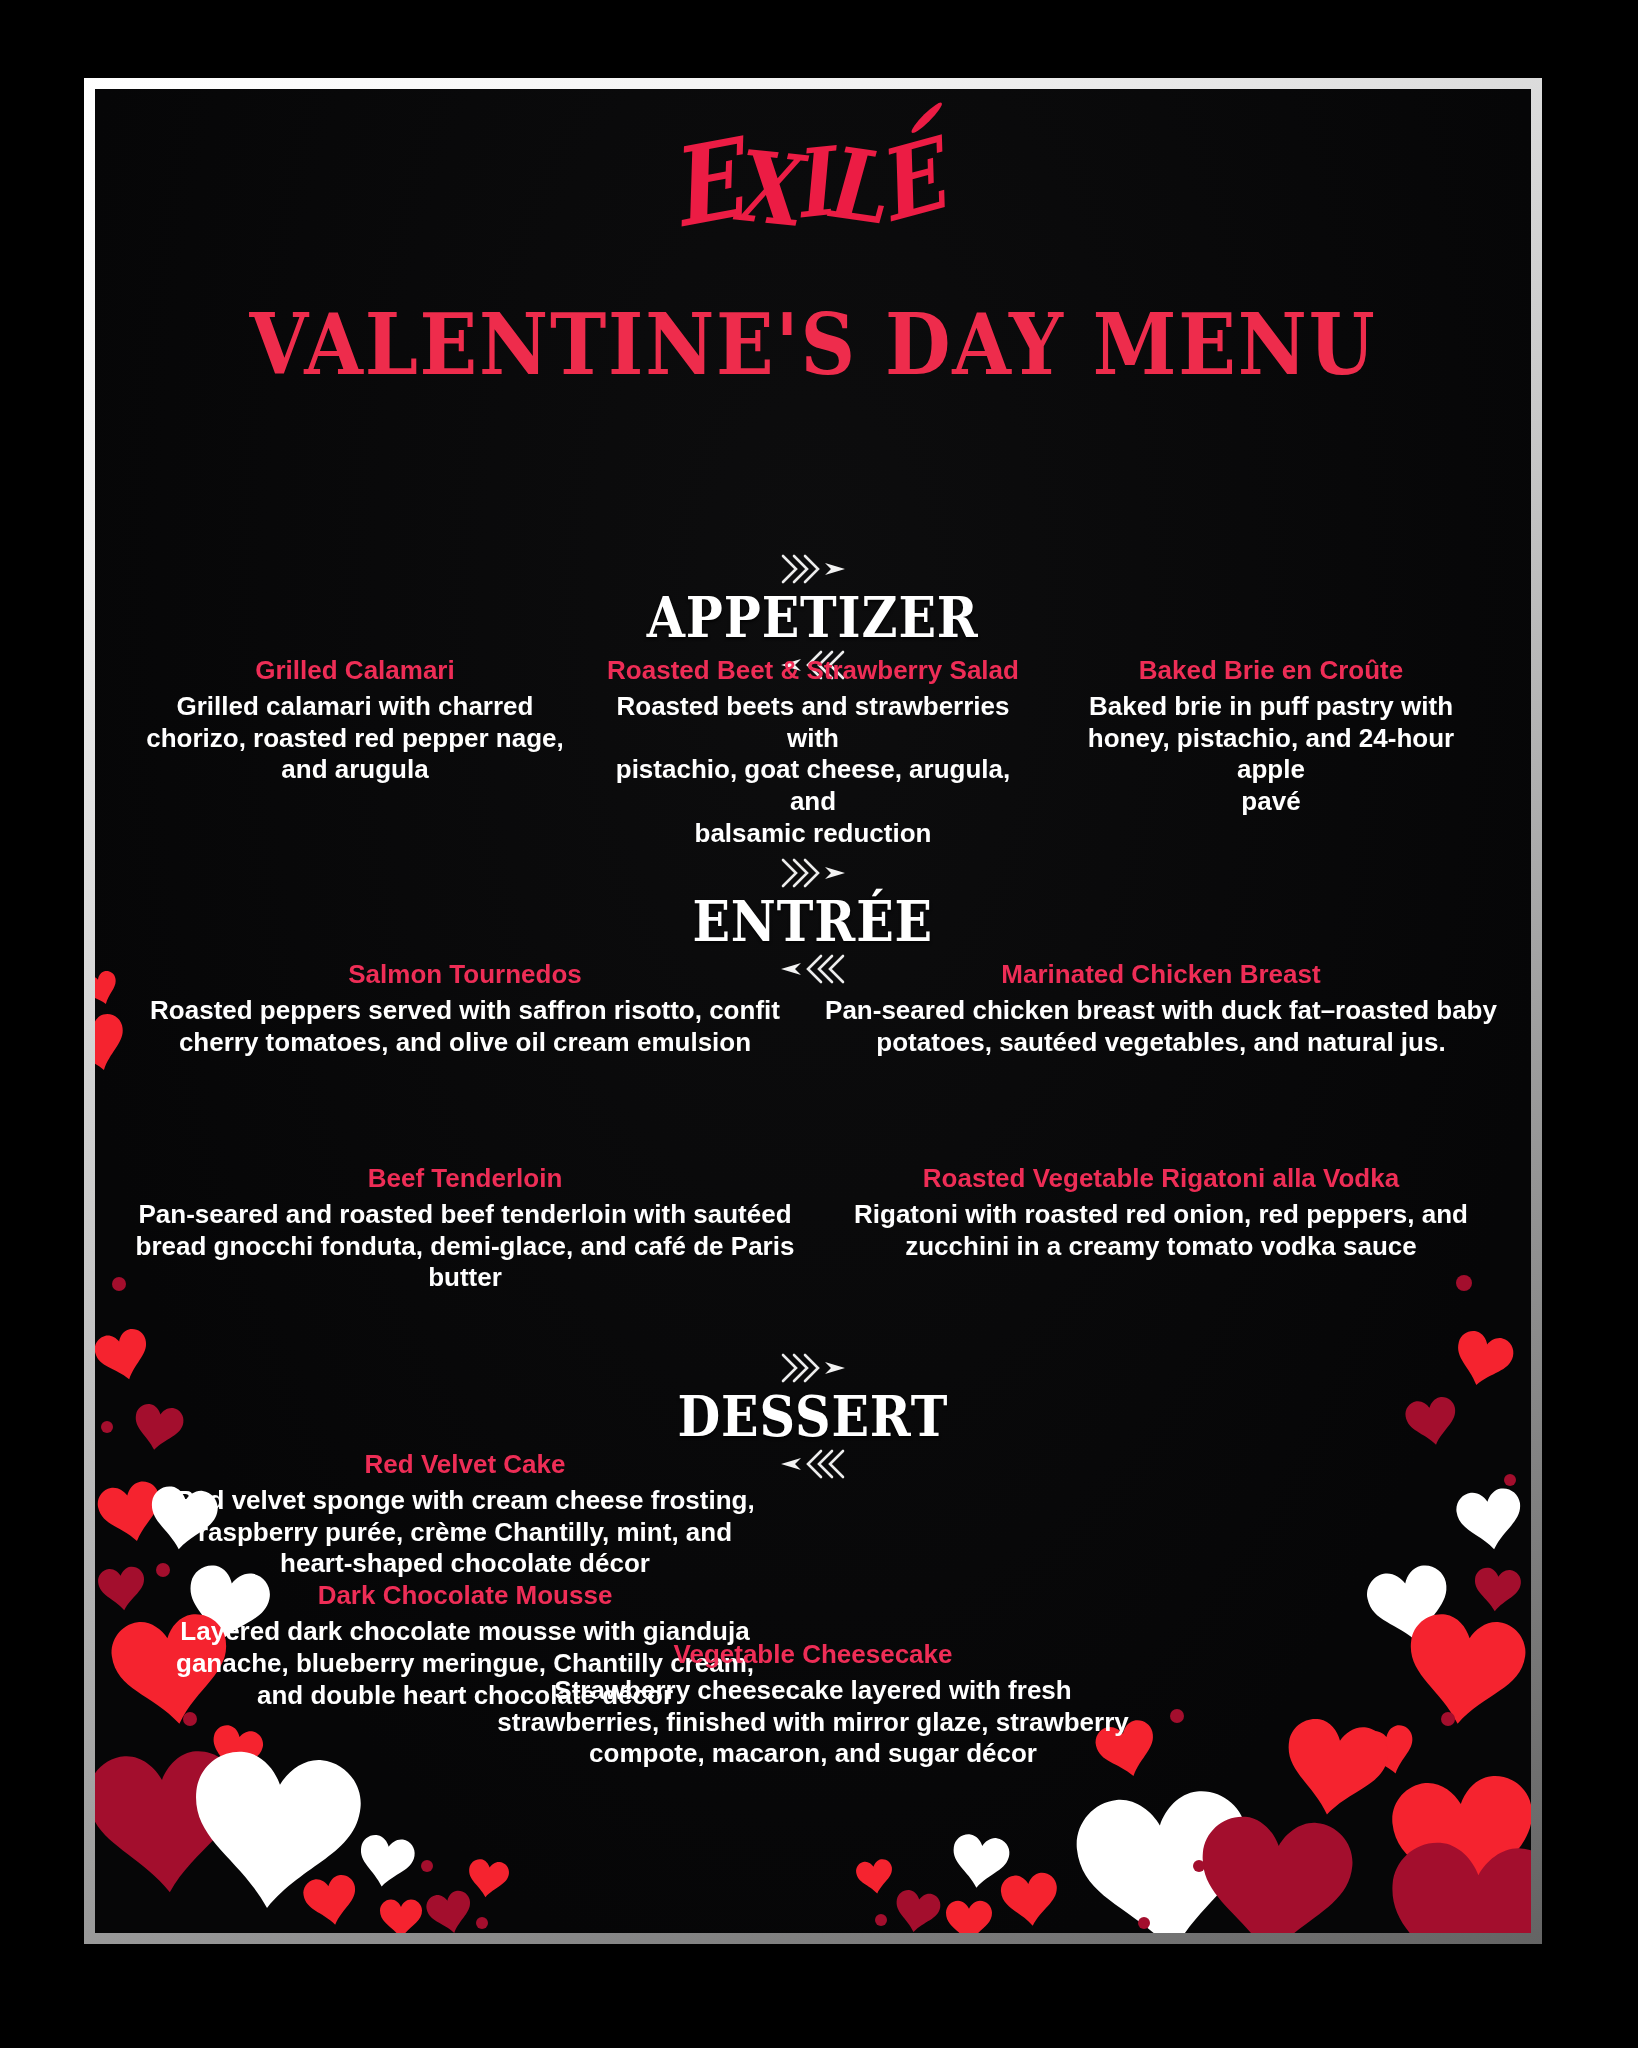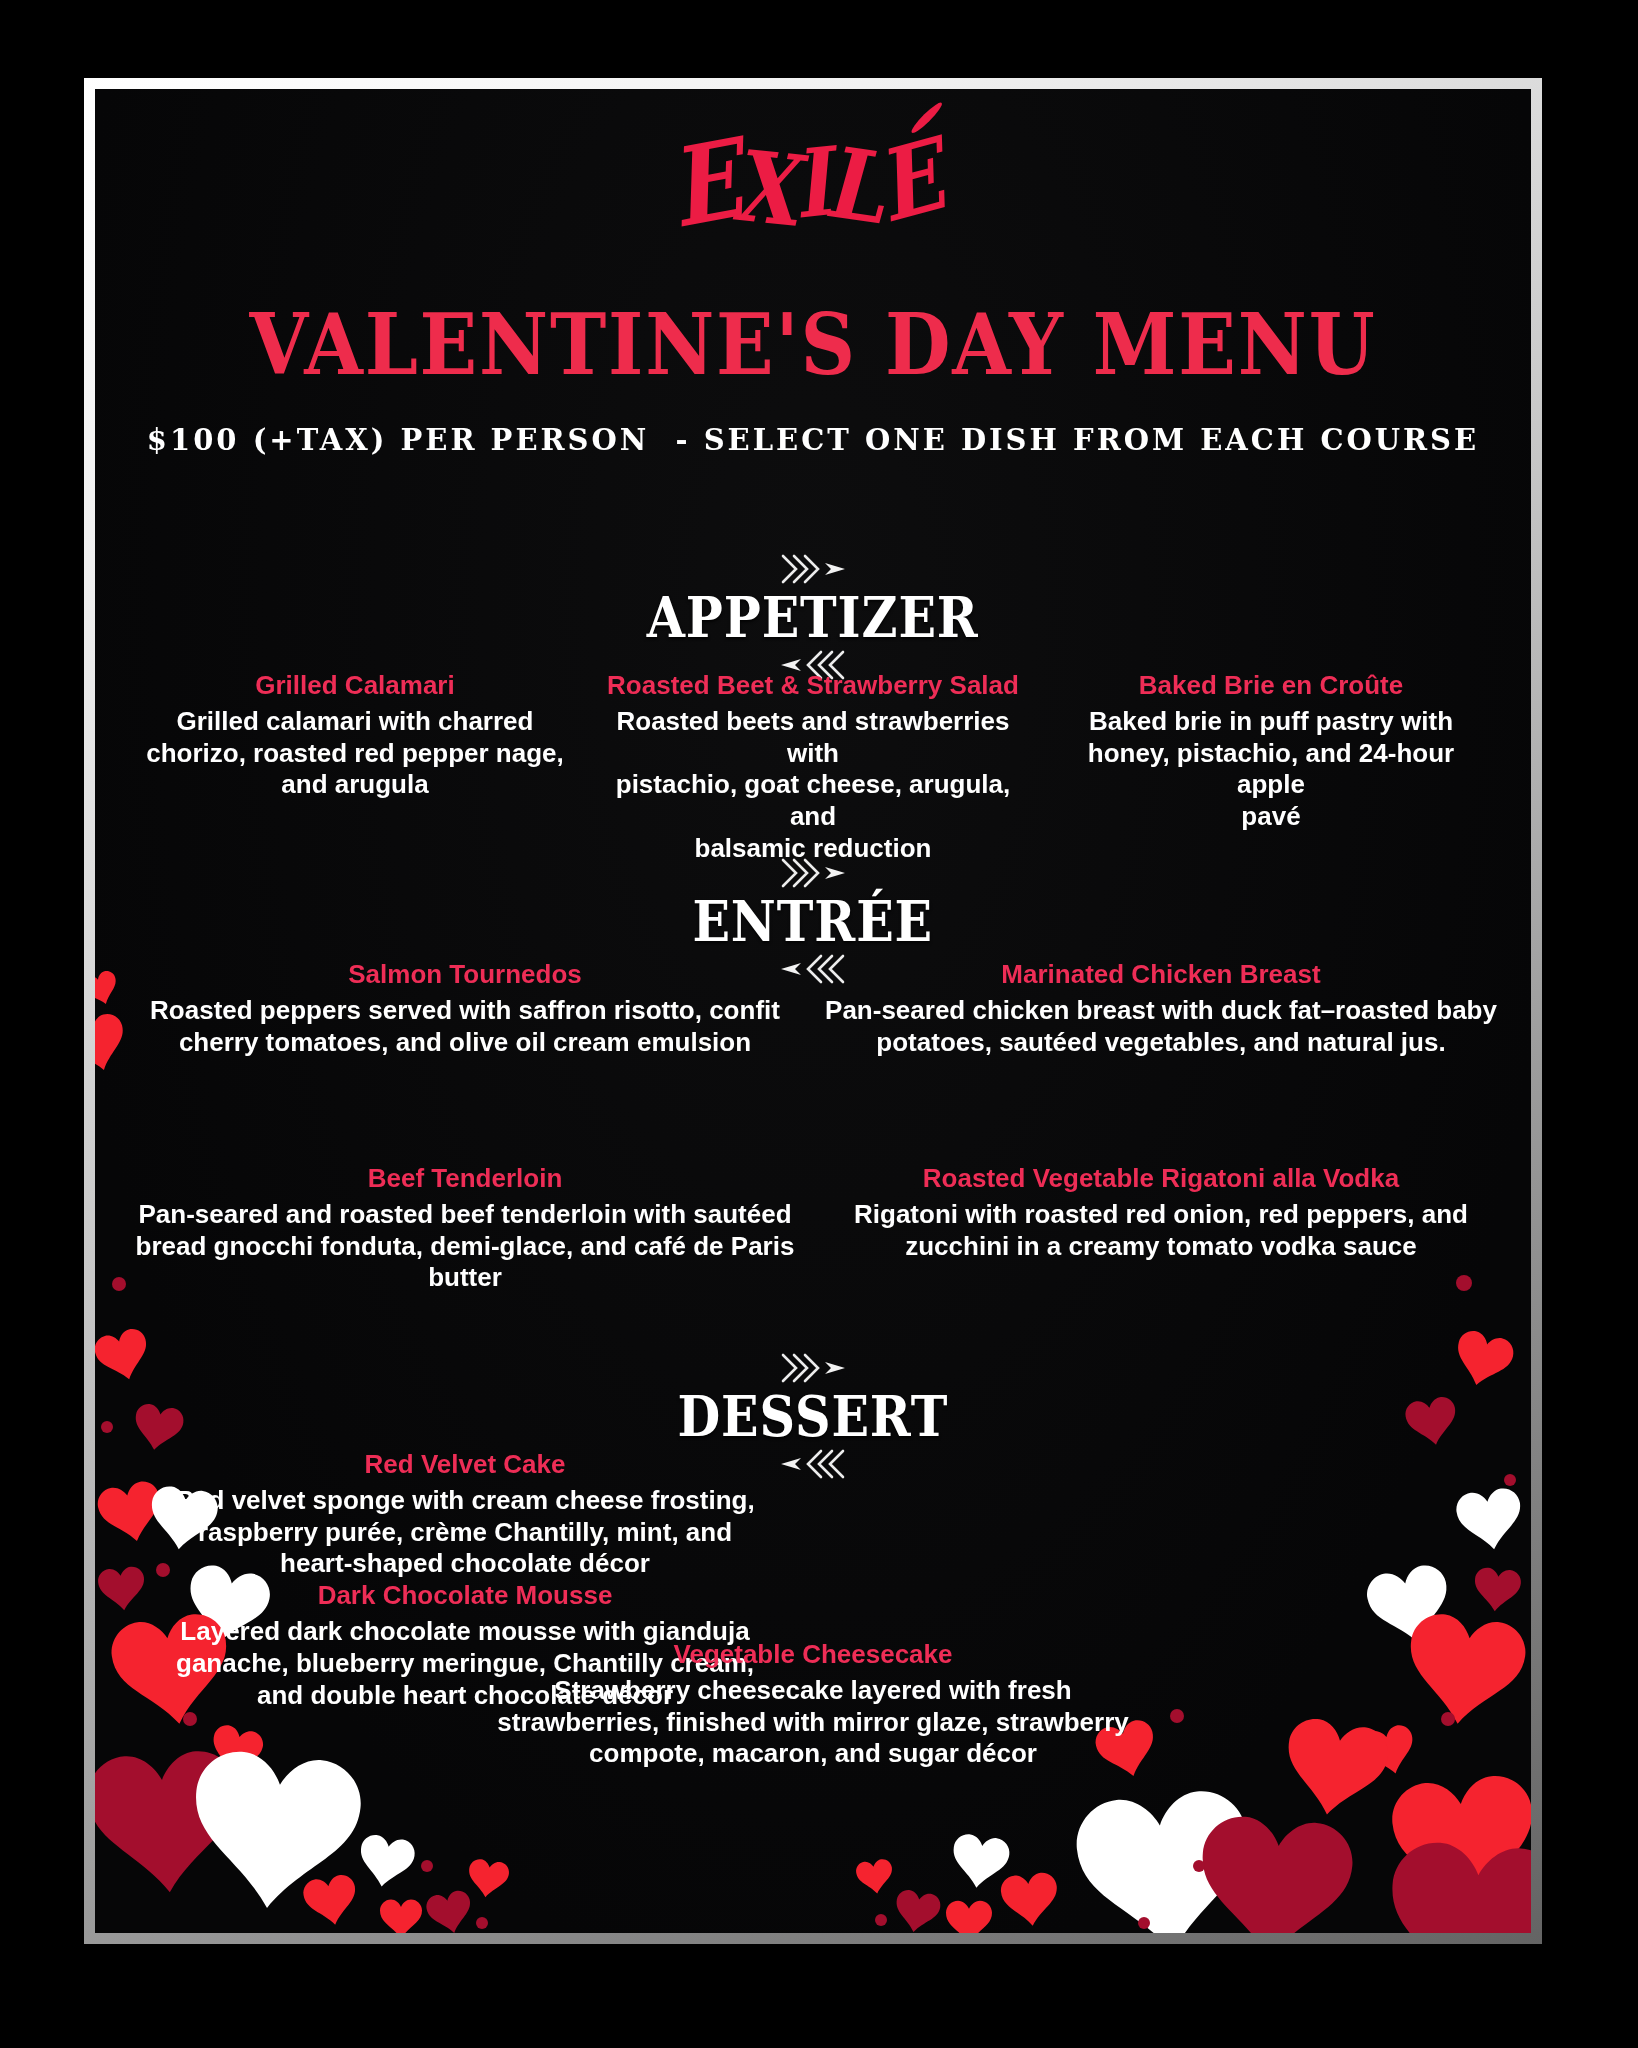--- a/index.html
+++ b/index.html
@@ -45,21 +45,21 @@
         transform:scaleX(0.88);text-shadow:0 2px 3px rgba(0,0,0,0.8);}
   .orn{flex:1;display:flex;align-items:center;height:30px;}
   .orn .line{flex:1;height:2.5px;margin:0 2px;}
   .orn-left .line{background:linear-gradient(to right,#b9b9b9,#f4f4f4);}
   .orn-right .line{background:linear-gradient(to left,#b9b9b9,#f4f4f4);}
   .orn svg{flex:none;display:block;}
 
   
   .row{position:absolute;display:flex;justify-content:space-between;z-index:2;}
   .row-app{top:566px;left:40px;width:1356px;}
-  .row-app .item{width:440px;margin-top:15px;}
+  .row-app .item{width:440px;}
   .row-e1{top:870px;left:30px;width:1376px;}
   .row-e2{top:1074px;left:30px;width:1376px;}
   .row-d{top:1360px;left:30px;width:1376px;flex-direction:column;}
   .item-wide{width:680px;}
   .cheesecake{position:absolute;top:1550px;left:368px;width:700px;z-index:2;}
   .item-title{font-size:26px;font-weight:700;color:var(--item-title-pink);text-align:center;margin-bottom:5px;}
   .item-desc{font-size:26px;font-weight:700;color:var(--text-white);text-align:center;
         line-height:1.22;white-space:pre-line;}
 </style>
 </head>
@@ -122,21 +122,20 @@
           <circle cx="786" cy="1831" r="6" fill="#a30e2d"></circle>
           <circle cx="1082" cy="1627" r="7" fill="#a30e2d"></circle>
         </svg>
 
       <div class="logo"><span class="ch ch0">E</span><span class="ch ch1">X</span><span class="ch ch2">I</span><span class="ch ch3">L</span><span class="ch ch4">E</span></div>
 
       <div class="title">
         <span class="title-text">VALENTINE'S DAY MENU</span>
       </div>
 
-      <div class="subtitle">$100 (+TAX) PER PERSON  - SELECT ONE DISH FROM EACH COURSE</div>
 
       <div class="sec-header" style="top:465px">
         <div class="orn orn-left">
           <svg width="40" height="30" viewBox="0 0 40 30">
             <g fill="none" stroke="#ececec" stroke-width="2.6" stroke-linecap="round">
               <path d="M3 2 L16 15 L3 28"></path>
                 <path d="M14 2 L27 15 L14 28"></path>
                 <path d="M25 2 L38 15 L25 28"></path>
             </g>
           </svg>

